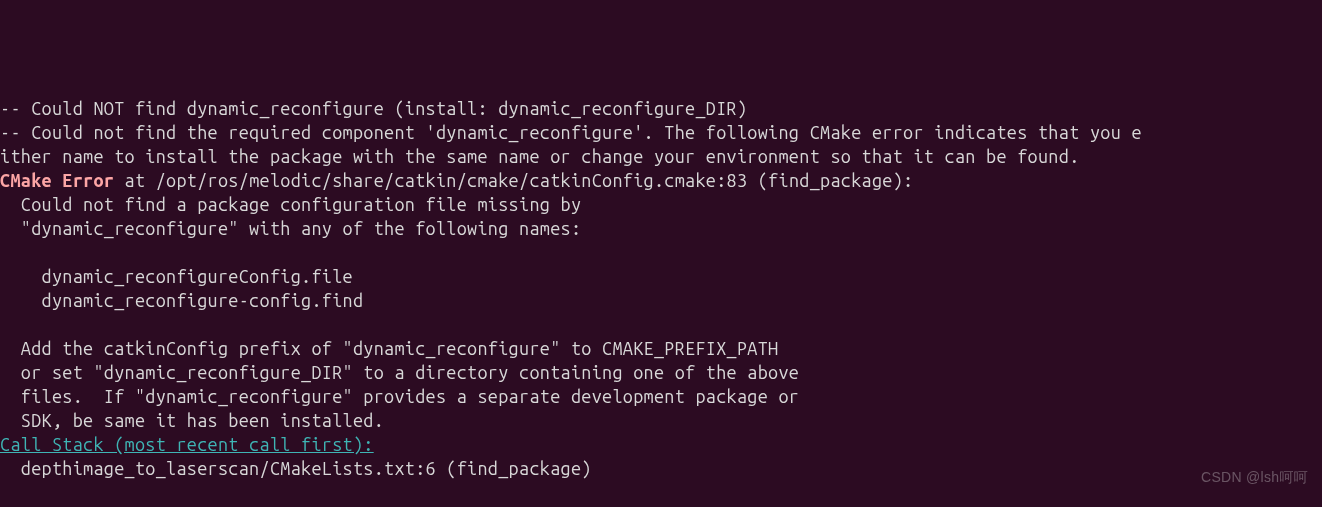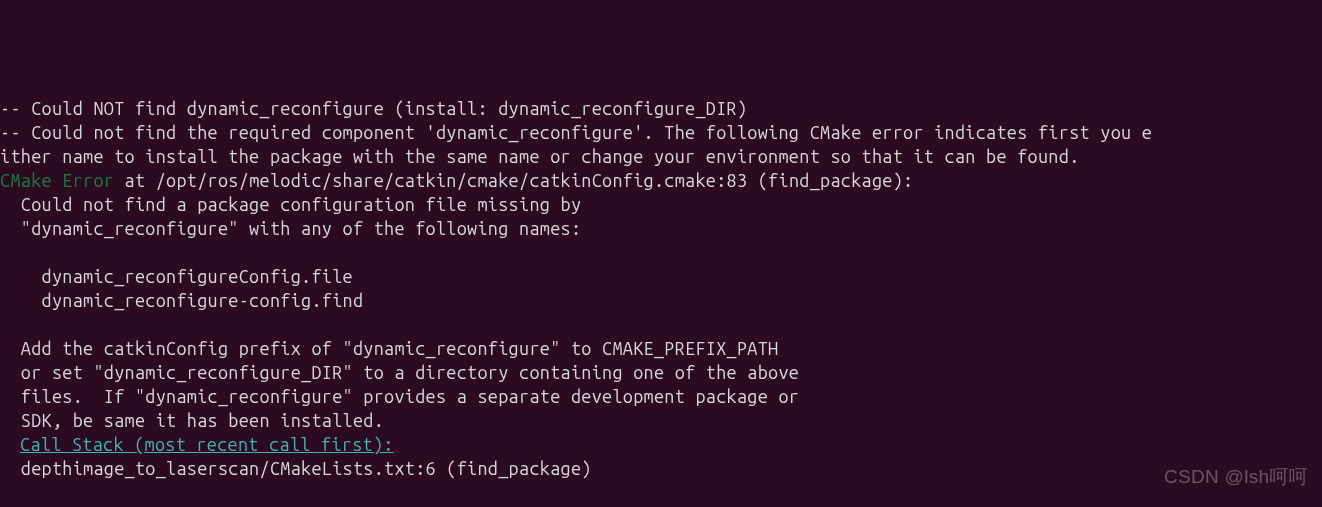--- a/index.html
+++ b/index.html
@@ -16,45 +16,44 @@
       white-space: pre;
       overflow: hidden;
       width: 1322px;
       height: 507px;
       letter-spacing: 0.3px;
     }
     .terminal {
       padding: 0;
     }
     .error-label {
-      color: #15803d;
-      font-weight: normal;
+      color: #fca5a5;
+      font-weight: bold;
     }
     .call-stack {
       color: #3fb5b5;
       text-decoration: underline;
-      margin-left: 20px;
     }
     .watermark {
       position: absolute;
       bottom: 18px;
       right: 14px;
       color: rgba(220, 220, 220, 0.35);
       font-family: Arial, sans-serif;
-      font-size: 19px;
+      font-size: 14px;
       white-space: nowrap;
     }
   </style>
 </head>
 <body>
 
 
 
 <div class="terminal"><span>-- Could NOT find dynamic_reconfigure (install: dynamic_reconfigure_DIR)</span>
-<span>-- Could not find the required component 'dynamic_reconfigure'. The following CMake error indicates first you e</span>
+<span>-- Could not find the required component 'dynamic_reconfigure'. The following CMake error indicates that you e</span>
 <span>ither name to install the package with the same name or change your environment so that it can be found.</span>
 <span class="error-label">CMake Error</span><span> at /opt/ros/melodic/share/catkin/cmake/catkinConfig.cmake:83 (find_package):</span>
 <span>  Could not find a package configuration file missing by</span>
 <span>  "dynamic_reconfigure" with any of the following names:</span>
 <span></span>
 <span>    dynamic_reconfigureConfig.file</span>
 <span>    dynamic_reconfigure-config.find</span>
 <span></span>
 <span>  Add the catkinConfig prefix of "dynamic_reconfigure" to CMAKE_PREFIX_PATH</span>
 <span>  or set "dynamic_reconfigure_DIR" to a directory containing one of the above</span>

